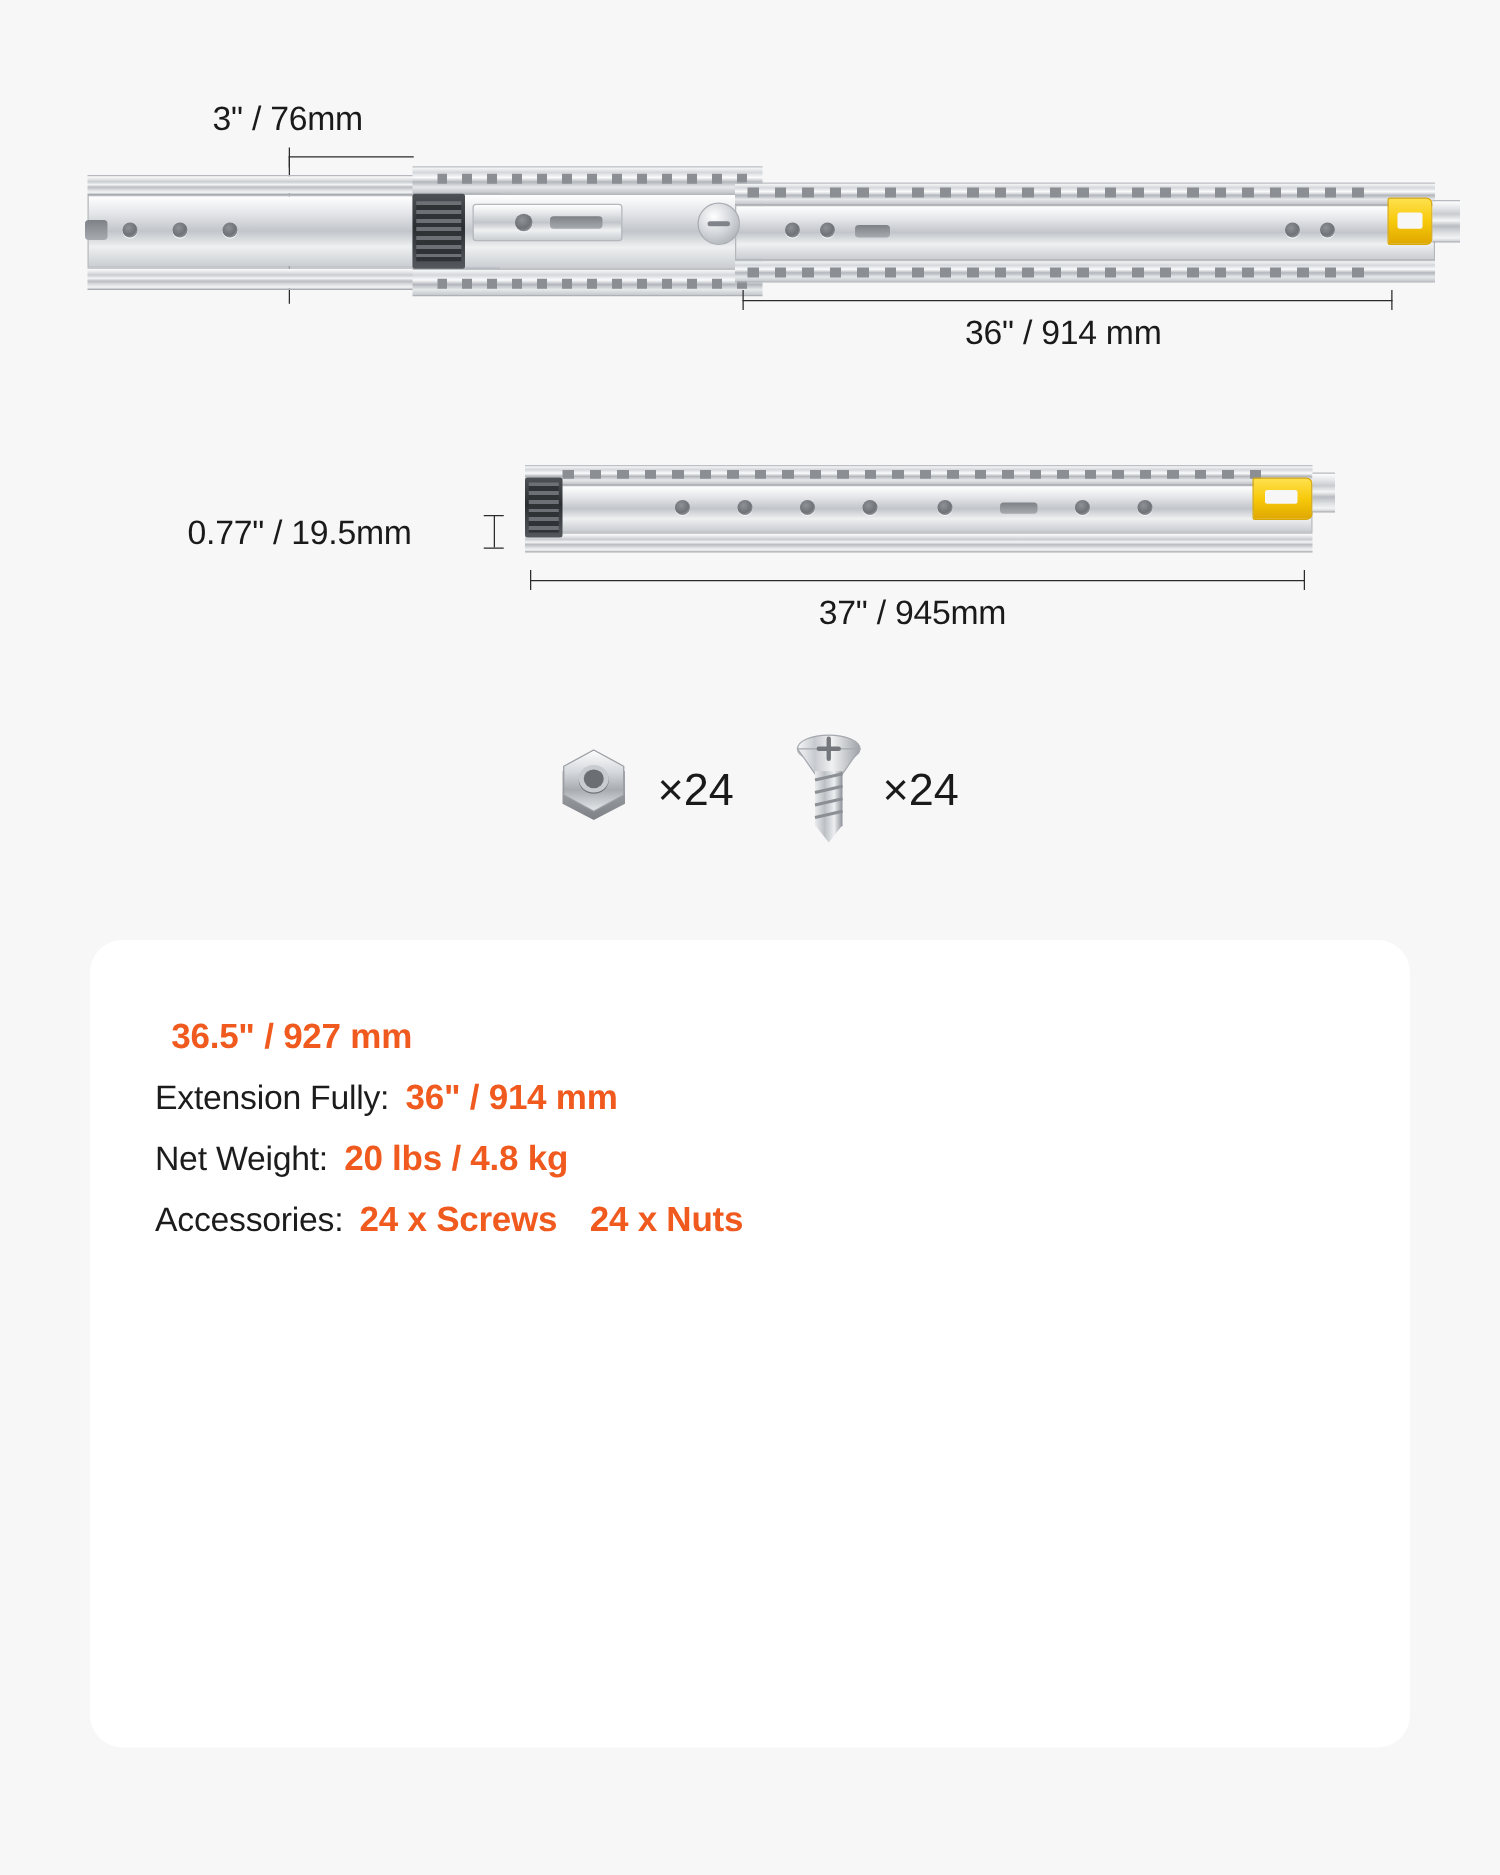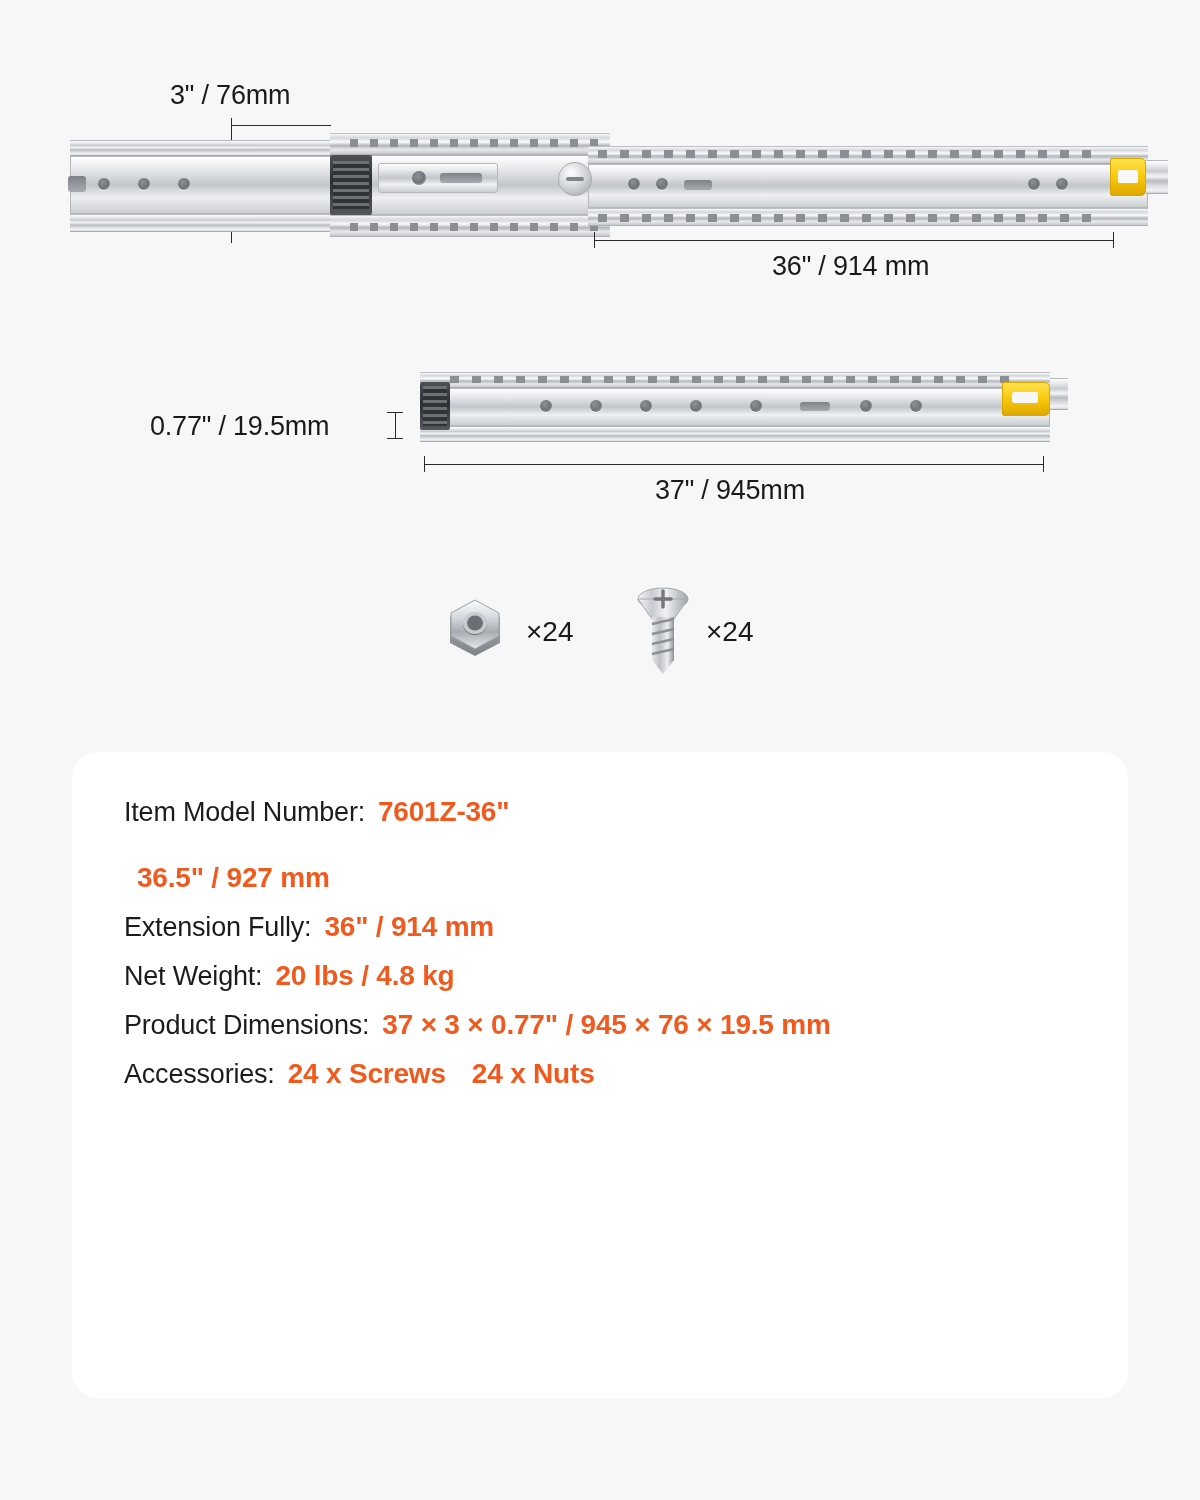--- a/index.html
+++ b/index.html
@@ -100,21 +100,21 @@
     border-radius: 2px;
   }
 
   
   .fastener-row {
     position: absolute;
     display: flex;
     align-items: center;
   }
   .count-label {
-    font-size: 28px;
+    font-size: 36px;
     font-weight: 400;
     color: #1a1a1a;
   }
 
   
   .spec-card {
     position: absolute;
     left: 72px;
     top: 752px;
     width: 1056px;
@@ -301,47 +301,39 @@
     <rect x="22" y="31" width="22" height="44" fill="url(#shaftg)"></rect>
     <path d="M22 38 L44 33 M22 48 L44 43 M22 58 L44 53 M22 68 L44 63" stroke="#8c9095" stroke-width="2.5" fill="none"></path>
     <path d="M22 74 L33 88 L44 74 Z" fill="url(#shaftg)"></path>
   </svg>
   <span class="count-label" style="margin-left:10px;">×24</span>
 </div>
 
 <div class="spec-card">
   <div class="spec-list">
 
-    <div class="spec-row">
-      <span class="spec-label">Item Model Number:</span>
-      <span class="spec-value">7601Z-36"</span>
-    </div>
 
 
     <div class="spec-row">
     </div>
 
     <div class="spec-row">
       <span class="spec-value">36.5" / 927 mm</span>
     </div>
 
     <div class="spec-row">
       <span class="spec-label">Extension Fully:</span>
       <span class="spec-value">36" / 914 mm</span>
     </div>
 
     <div class="spec-row">
       <span class="spec-label">Net Weight:</span>
       <span class="spec-value">20 lbs / 4.8 kg</span>
     </div>
 
-    <div class="spec-row">
-      <span class="spec-label">Product Dimensions:</span>
-      <span class="spec-value">37 × 3 × 0.77" / 945 × 76 × 19.5 mm</span>
-    </div>
 
     <div class="spec-row">
       <span class="spec-label">Accessories:</span>
       <span class="spec-value">24 x Screws</span>
       <span class="spec-value second">24 x Nuts</span>
     </div>
 
   </div>
 </div>
 

